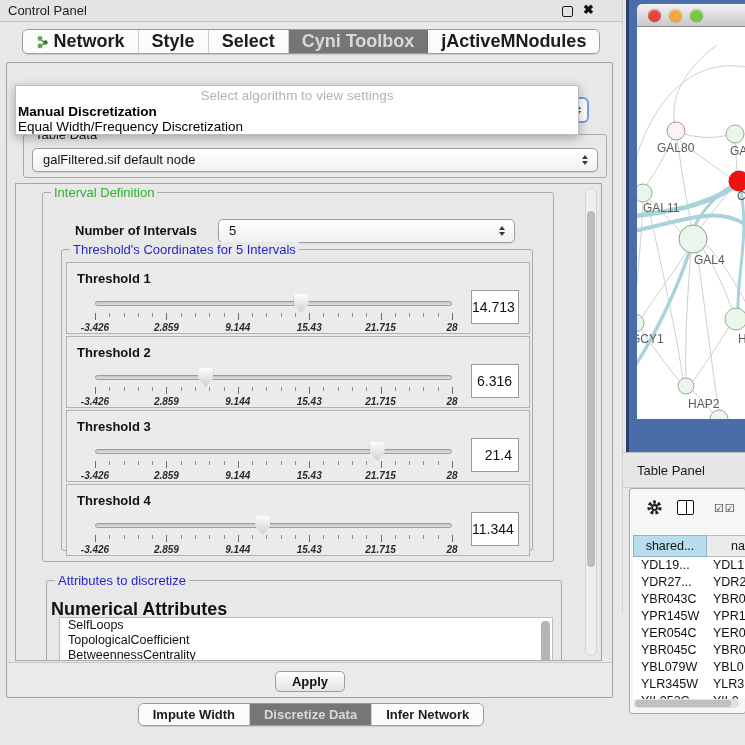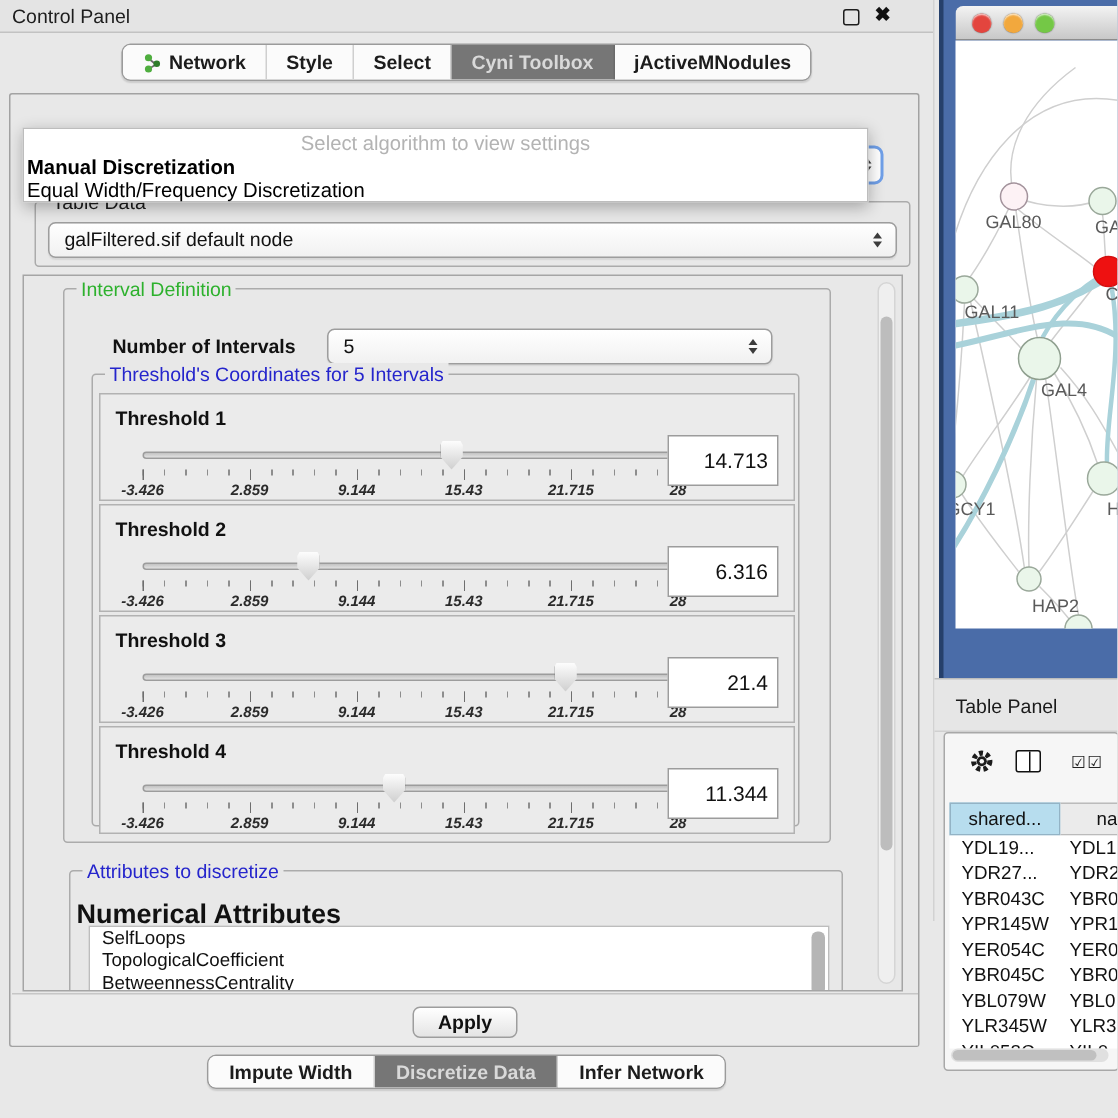--- a/index.html
+++ b/index.html
@@ -9,21 +9,21 @@
 
   
   #left-panel { position:absolute; left:0; top:0; width:622px; height:745px; background:#e8e8e8; }
   #titlebar { position:absolute; left:0; top:0; width:622px; height:22px; background:#e4e4e4; border-bottom:1px solid #c2c2c2; }
   #titlebar .title { position:absolute; left:8px; top:3px; font-size:13px; color:#1d1d1d; }
   .float-btn { position:absolute; left:562px; top:6px; width:11px; height:11px; border:1.6px solid #1d1d1d; border-radius:2px; }
   .close-btn { position:absolute; left:583px; top:2px; font-size:13px; font-weight:bold; color:#111; }
 
   #tabbar { position:absolute; left:0; top:29px; width:622px; display:flex; justify-content:center; }
   .tabgroup { display:flex; border:1px solid #9b9b9b; border-radius:6px; overflow:hidden; background:#fbfbfb; height:25px; box-shadow:0 1px 1px rgba(0,0,0,.12); }
-  .tab { font-size:13px; font-weight:bold; color:#1c1c1c; padding:0 13px; line-height:23px; border-right:1px solid #cfcfcf; display:flex; align-items:center; gap:5px; background:#fbfbfb; }
+  .tab { font-size:18px; font-weight:bold; color:#1c1c1c; padding:0 13px; line-height:23px; border-right:1px solid #cfcfcf; display:flex; align-items:center; gap:5px; background:#fbfbfb; }
   .tab:last-child { border-right:none; }
   .tab.selected { background:#767676; color:#d9d9d9; border-right:1px solid #6a6a6a; }
 
   #outer-panel { position:absolute; left:6px; top:62px; width:607px; height:636px; border:1px solid #a2a2a2; border-radius:2px; background:#e8e8e8; }
   .legend { position:absolute; top:-8px; left:8px; background:#e8e8e8; padding:0 3px; font-size:13px; }
   .legend.green { color:#2db12d; }
   .legend.blue  { color:#2525cc; }
   .legend.dark  { color:#1c1c1c; }
   .groupbox { position:absolute; border:1px solid #ababab; border-radius:3px; }
 
@@ -48,21 +48,21 @@
   #noi-label { position:absolute; left:32px; top:30px; font-size:13px; font-weight:bold; color:#111; }
   .threshold-row { position:relative; height:72px; border:1px solid #b2b2b2; background:#ebebeb; margin-bottom:2px; }
   .th-label { position:absolute; left:10px; top:8px; font-size:13px; font-weight:bold; color:#111; }
   .slider { position:absolute; left:28px; top:30px; width:357px; height:42px;font-style:italic; }
   .track { position:absolute; left:0; top:8px; width:357px; height:5px; border:1px solid #9c9c9c; border-radius:4px; background:linear-gradient(#c3c3c3,#e2e2e2); }
   .thumb { position:absolute; top:1px; width:15px; height:19px; clip-path:polygon(10% 0,90% 0,100% 14%,100% 55%,50% 100%,0 55%,0 14%); background:linear-gradient(#fdfdfd,#cfcfcf); filter:drop-shadow(0 0 1px #767676); }
   .tmaj { position:absolute; left:0; top:20px; width:358px; height:7px; background:repeating-linear-gradient(to right,#6e6e6e 0 1px,transparent 1px 71.4px); }
   .tmin { position:absolute; left:0; top:20px; width:358px; height:4px; background:repeating-linear-gradient(to right,#8d8d8d 0 1px,transparent 1px 14.28px); }
   .tlabels { position:absolute; left:0; top:29px; width:357px; height:12px; }
   .tlabels span { position:absolute; transform:translateX(-50%); font-size:10px; font-weight:600; color:#2a2a2a; white-space:nowrap; }
-  .value-box { position:absolute; right:10px; top:27px; width:74px; height:34px; background:#fff; border:1px solid #9c9c9c; font-size:14px; color:#111; line-height:32px; text-align:right; padding-right:6px; }
+  .value-box { position:absolute; right:10px; top:27px; width:48px; height:34px; background:#fff; border:1px solid #9c9c9c; font-size:14px; color:#111; line-height:32px; text-align:right; padding-right:6px; }
 
   #attr-heading { position:absolute; left:4px; top:18px; font-size:18px; font-weight:bold; color:#111; }
   #attr-list { position:absolute; left:12px; top:36px; width:494px; height:58px; background:#fff; border:1px solid #bdbdbd; overflow:hidden; }
   #attr-list .item { font-size:12.5px; color:#111; height:15px; line-height:15px; padding-left:8px; }
   #attr-scroll-thumb { position:absolute; right:2px; top:3px; width:9px; height:42px; background:#b5b5b5; border-radius:4px; }
 
   #apply-strip { position:absolute; left:1px; top:599px; width:604px; height:35px; background:#ebebeb; border-top:1px solid #c6c6c6; display:flex; justify-content:center; }
   #apply-btn { margin-top:8px; width:70px; height:21px; background:linear-gradient(#ffffff,#e4e4e4); border:1px solid #9d9d9d; border-radius:5px; font-size:13px; font-weight:bold; color:#111; text-align:center; line-height:19px; }
 
   #bottom-tabs { position:absolute; left:0; top:703px; width:622px; display:flex; justify-content:center; }

